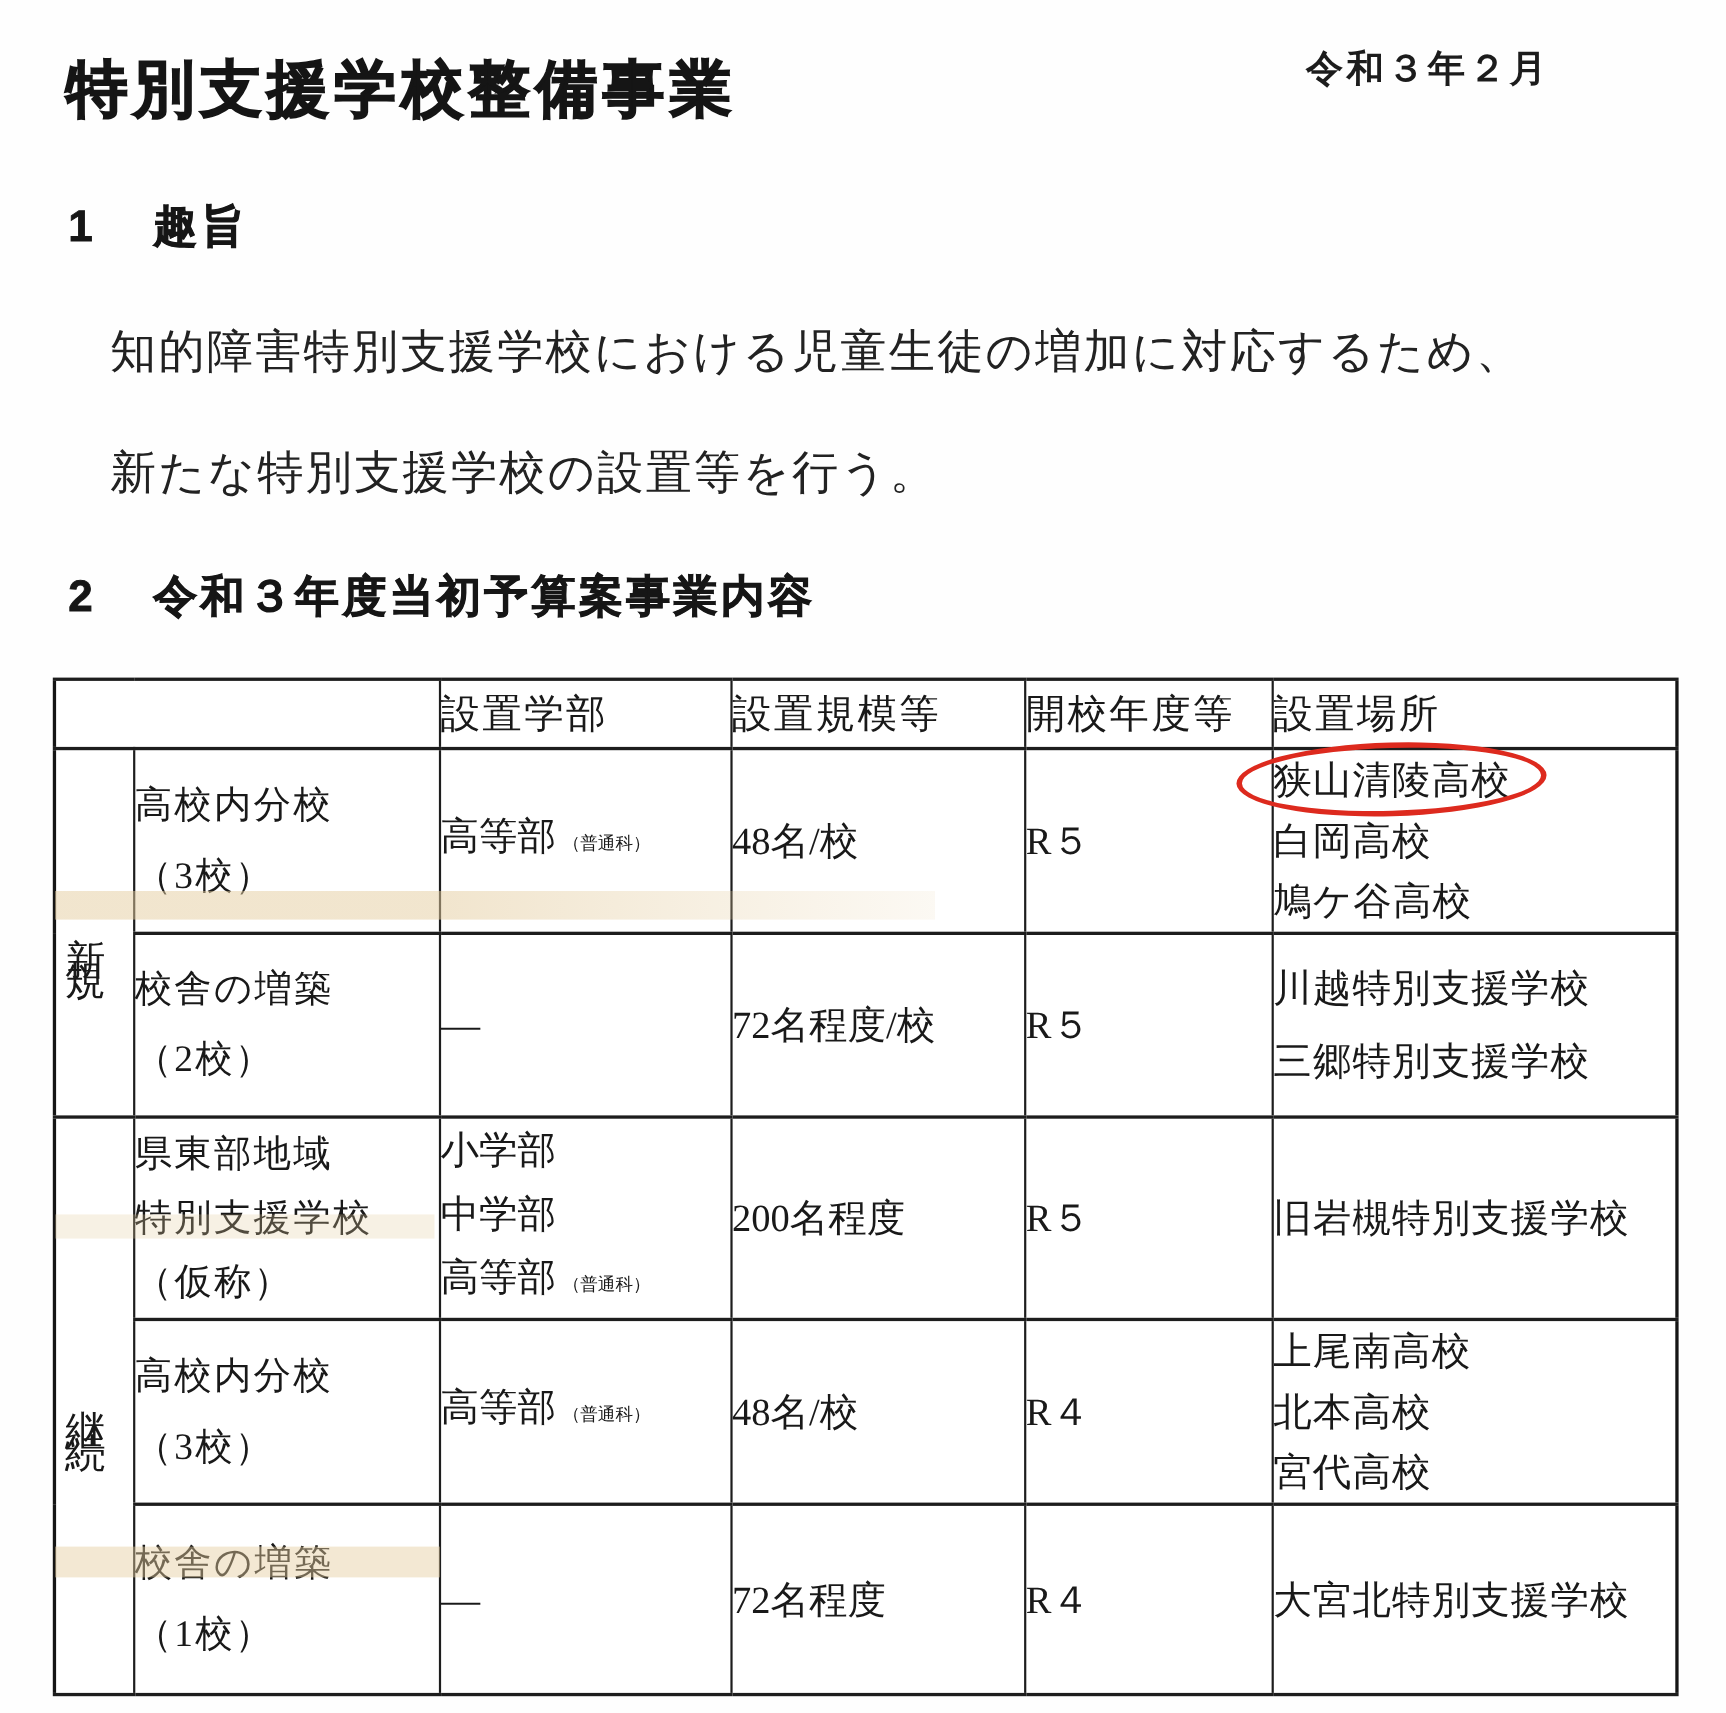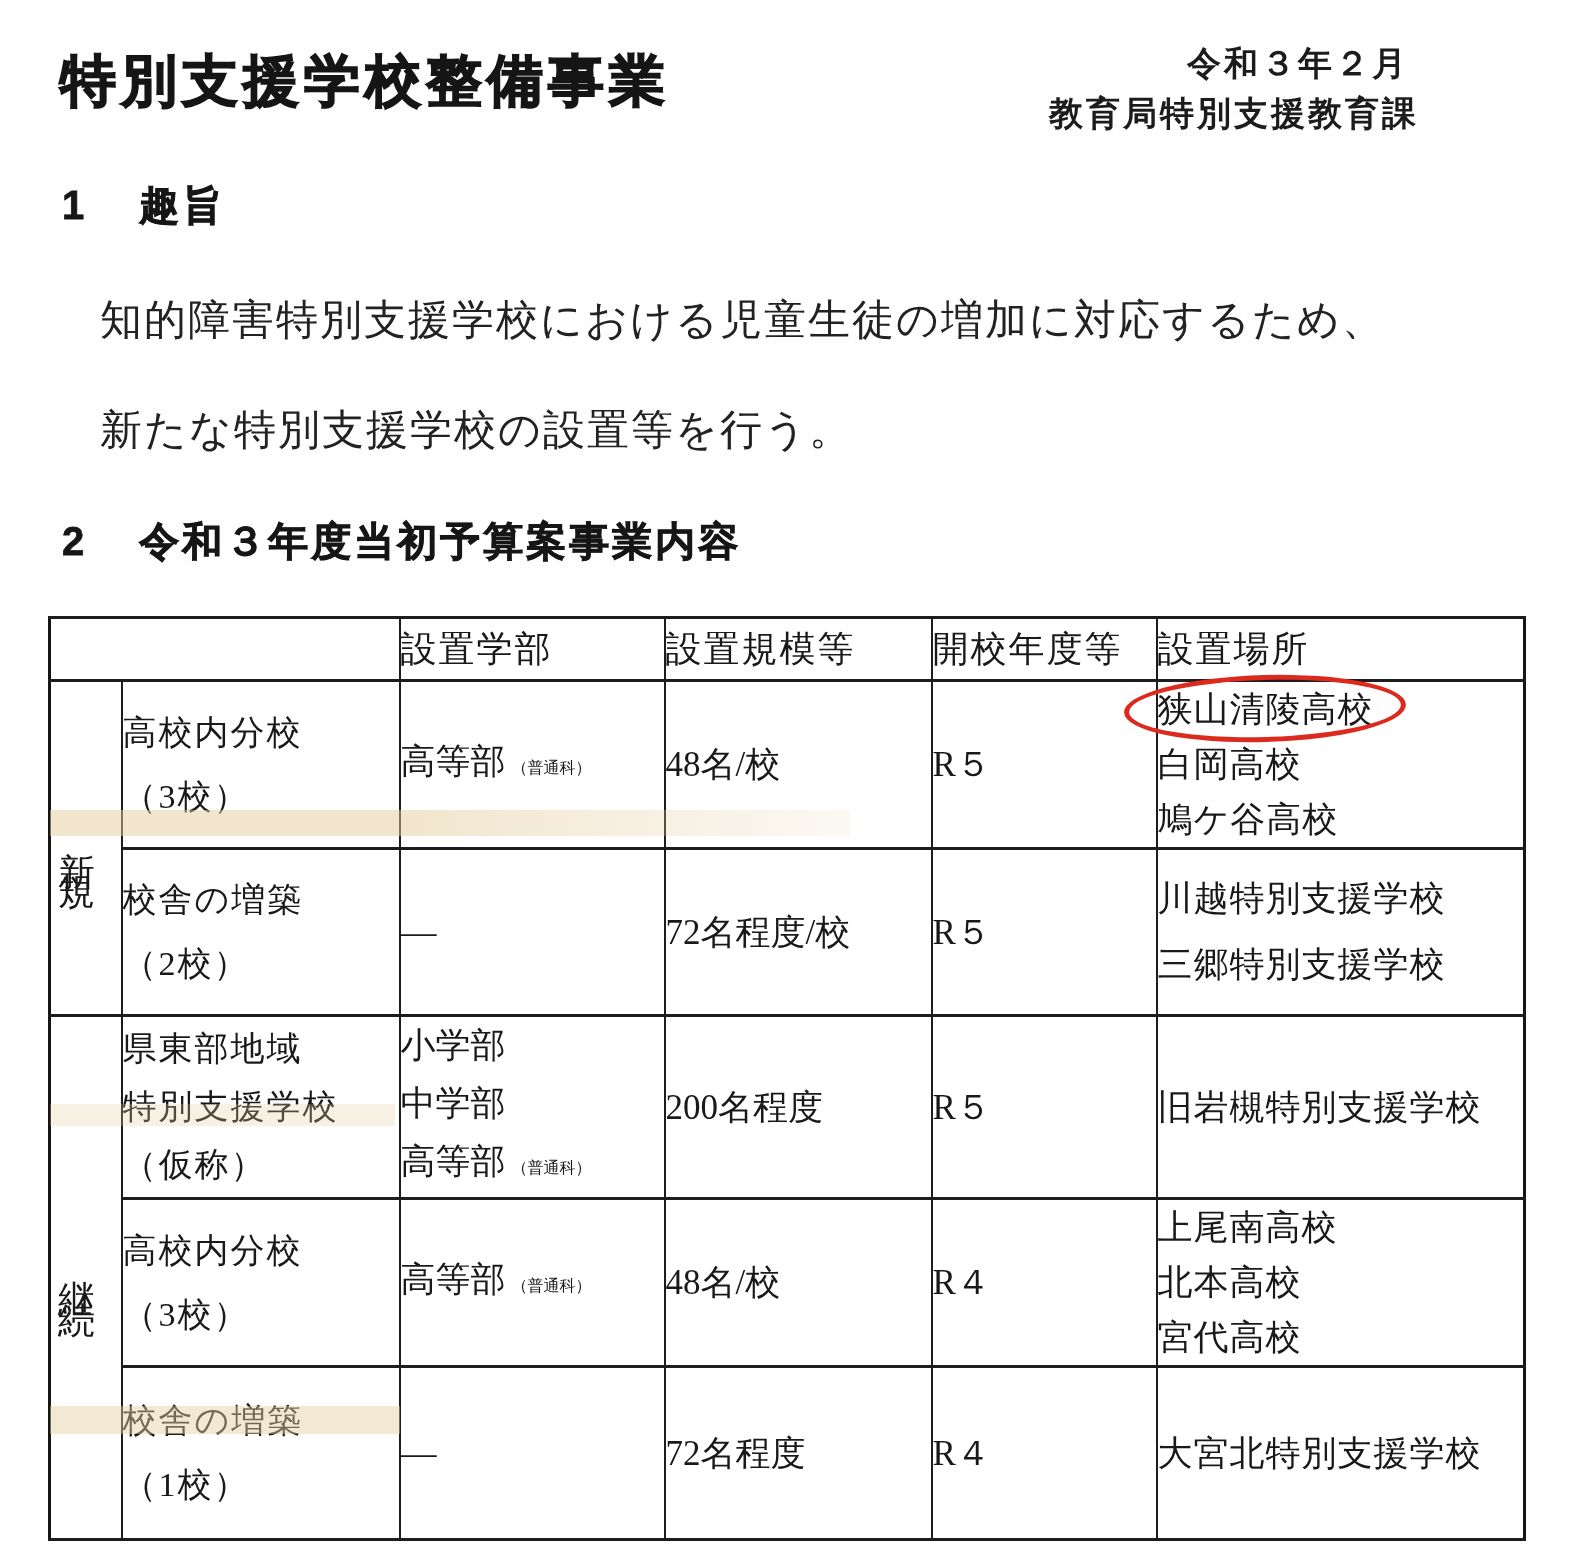--- a/index.html
+++ b/index.html
@@ -90,21 +90,20 @@
 </style>
 </head>
 <body>
 
 <div class="page">
 
   <div class="doc-title">特別支援学校整備事業</div>
 
   <div class="doc-meta">
     <div class="meta-date">令和３年２月</div>
-    <div class="meta-dept">教育局特別支援教育課</div>
   </div>
 
   <div class="sec-head sec1">
     <span class="sec-num">1</span><span>趣旨</span>
   </div>
 
   <div class="body-line l2">新たな特別支援学校の設置等を行う。</div>
   <div class="body-line l1">知的障害特別支援学校における児童生徒の増加に対応するため、</div>
 
   <div class="sec-head sec2">

